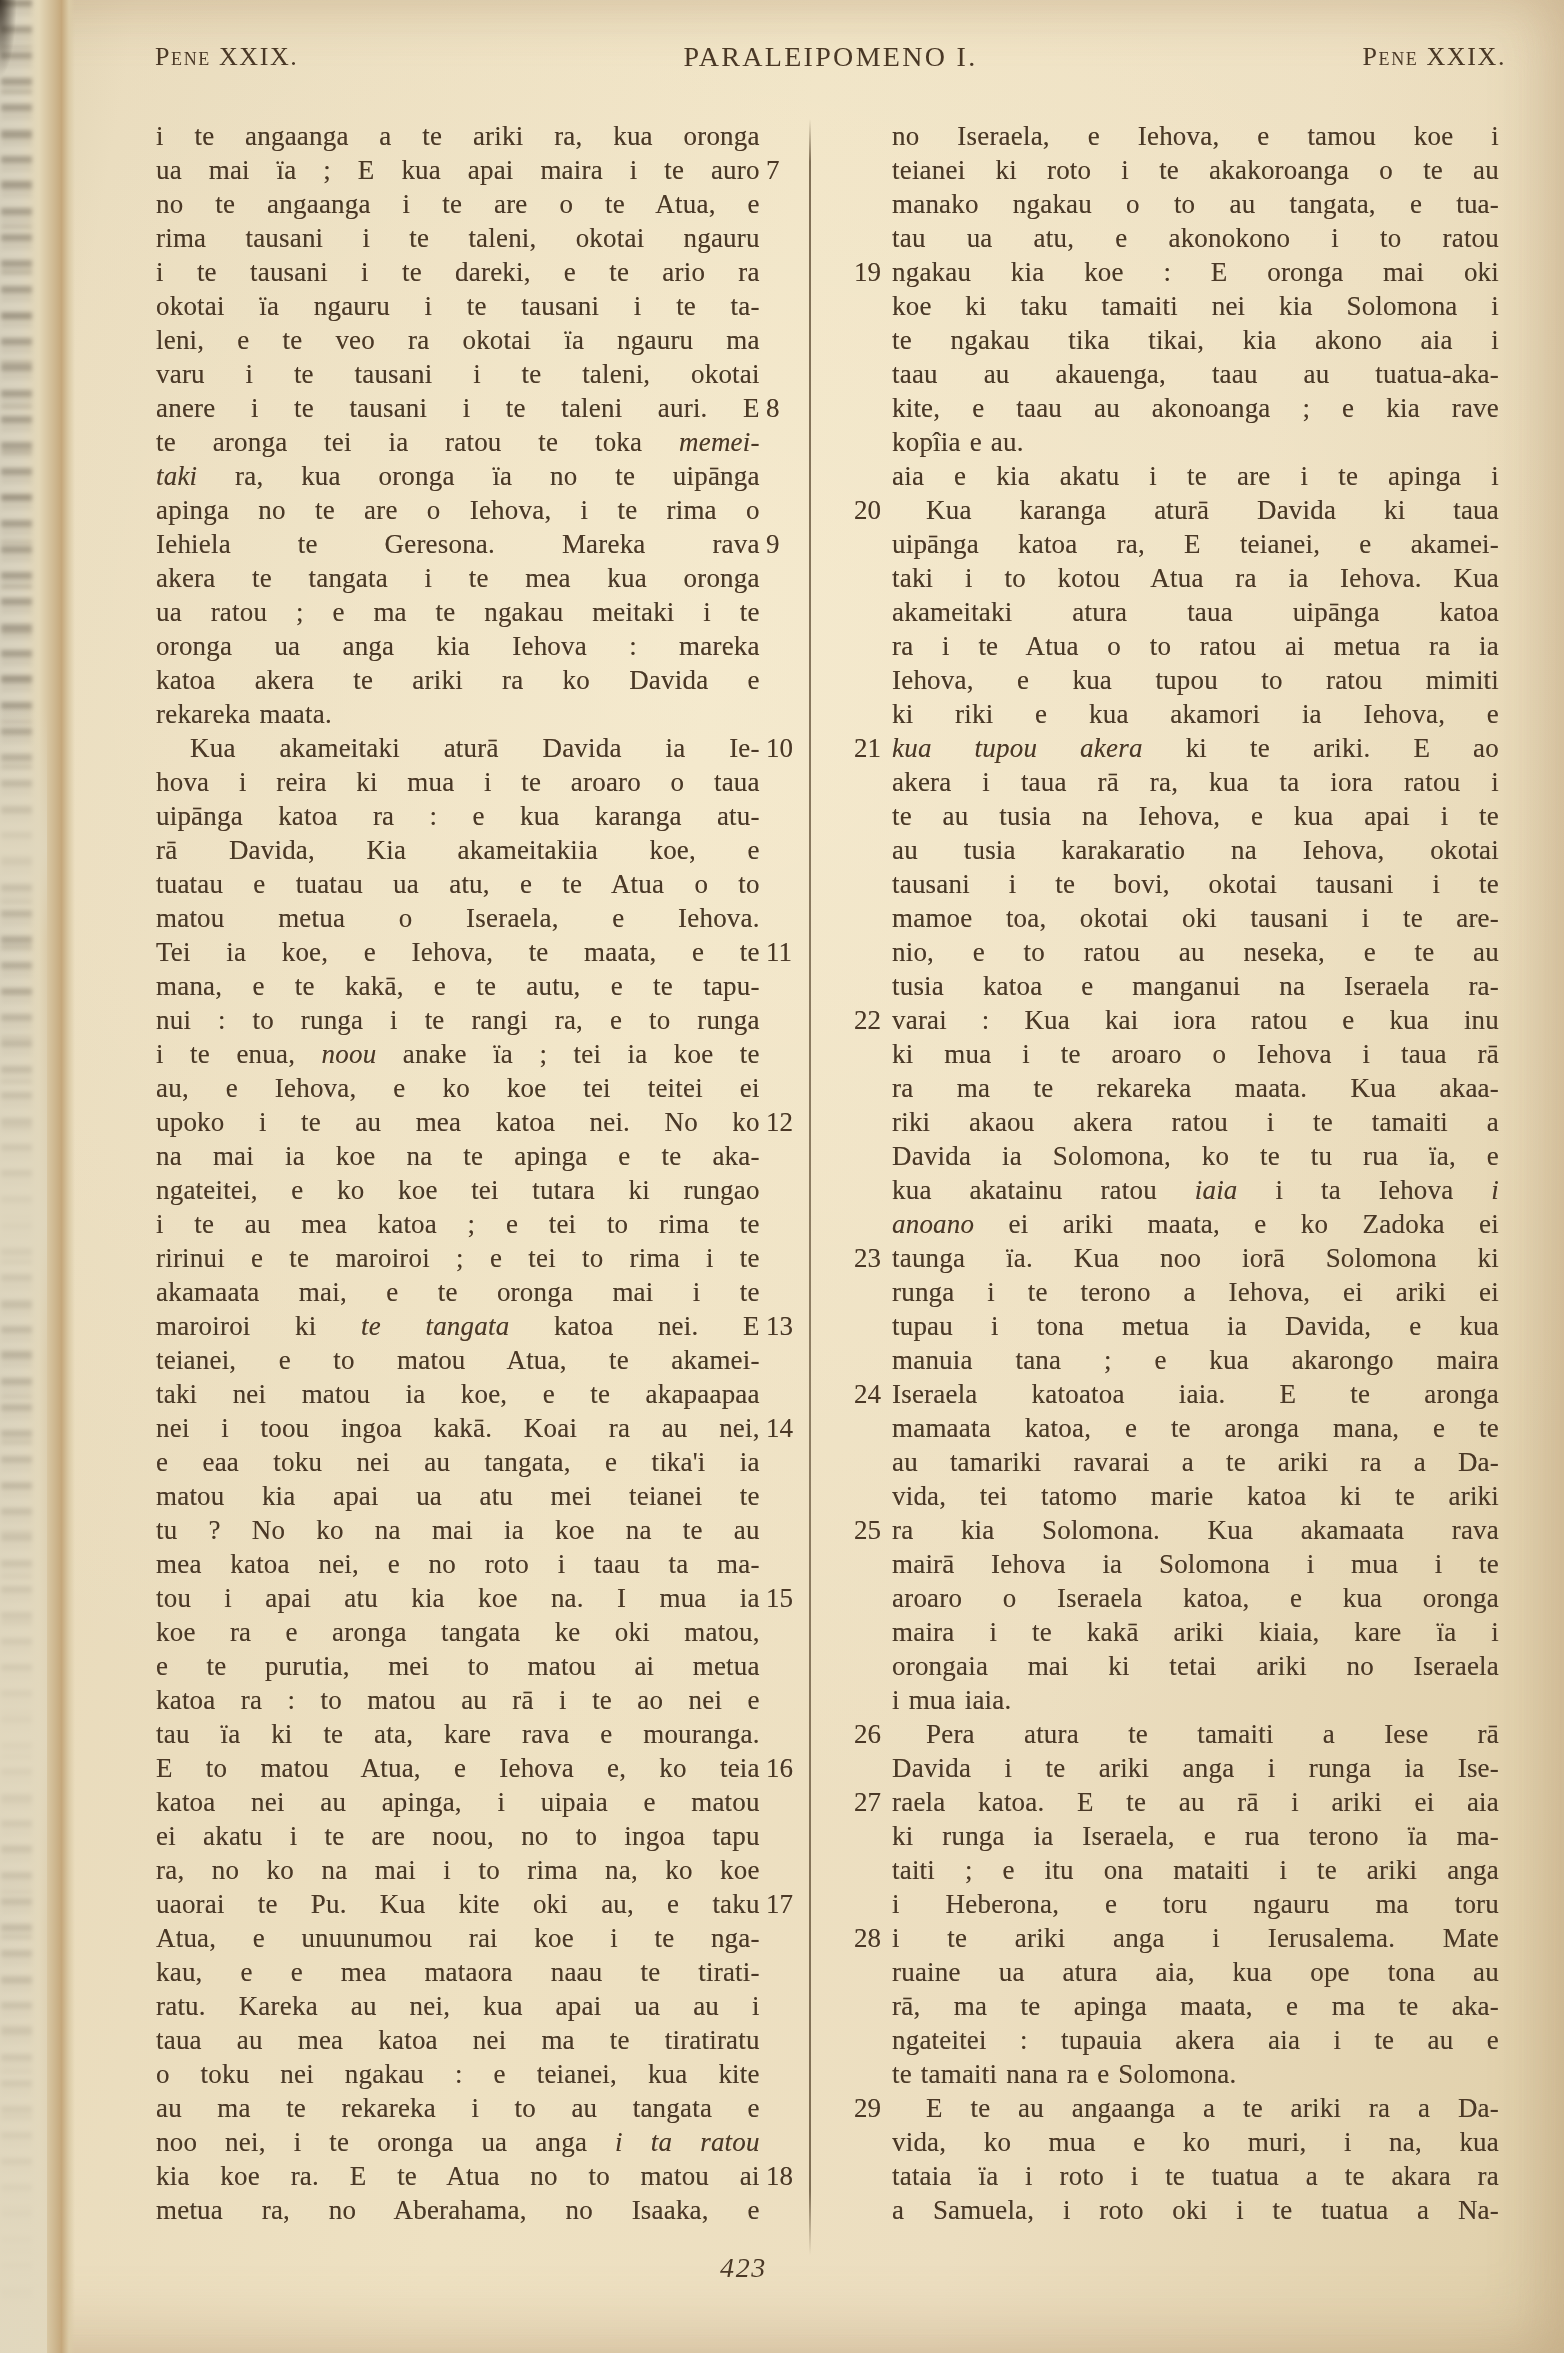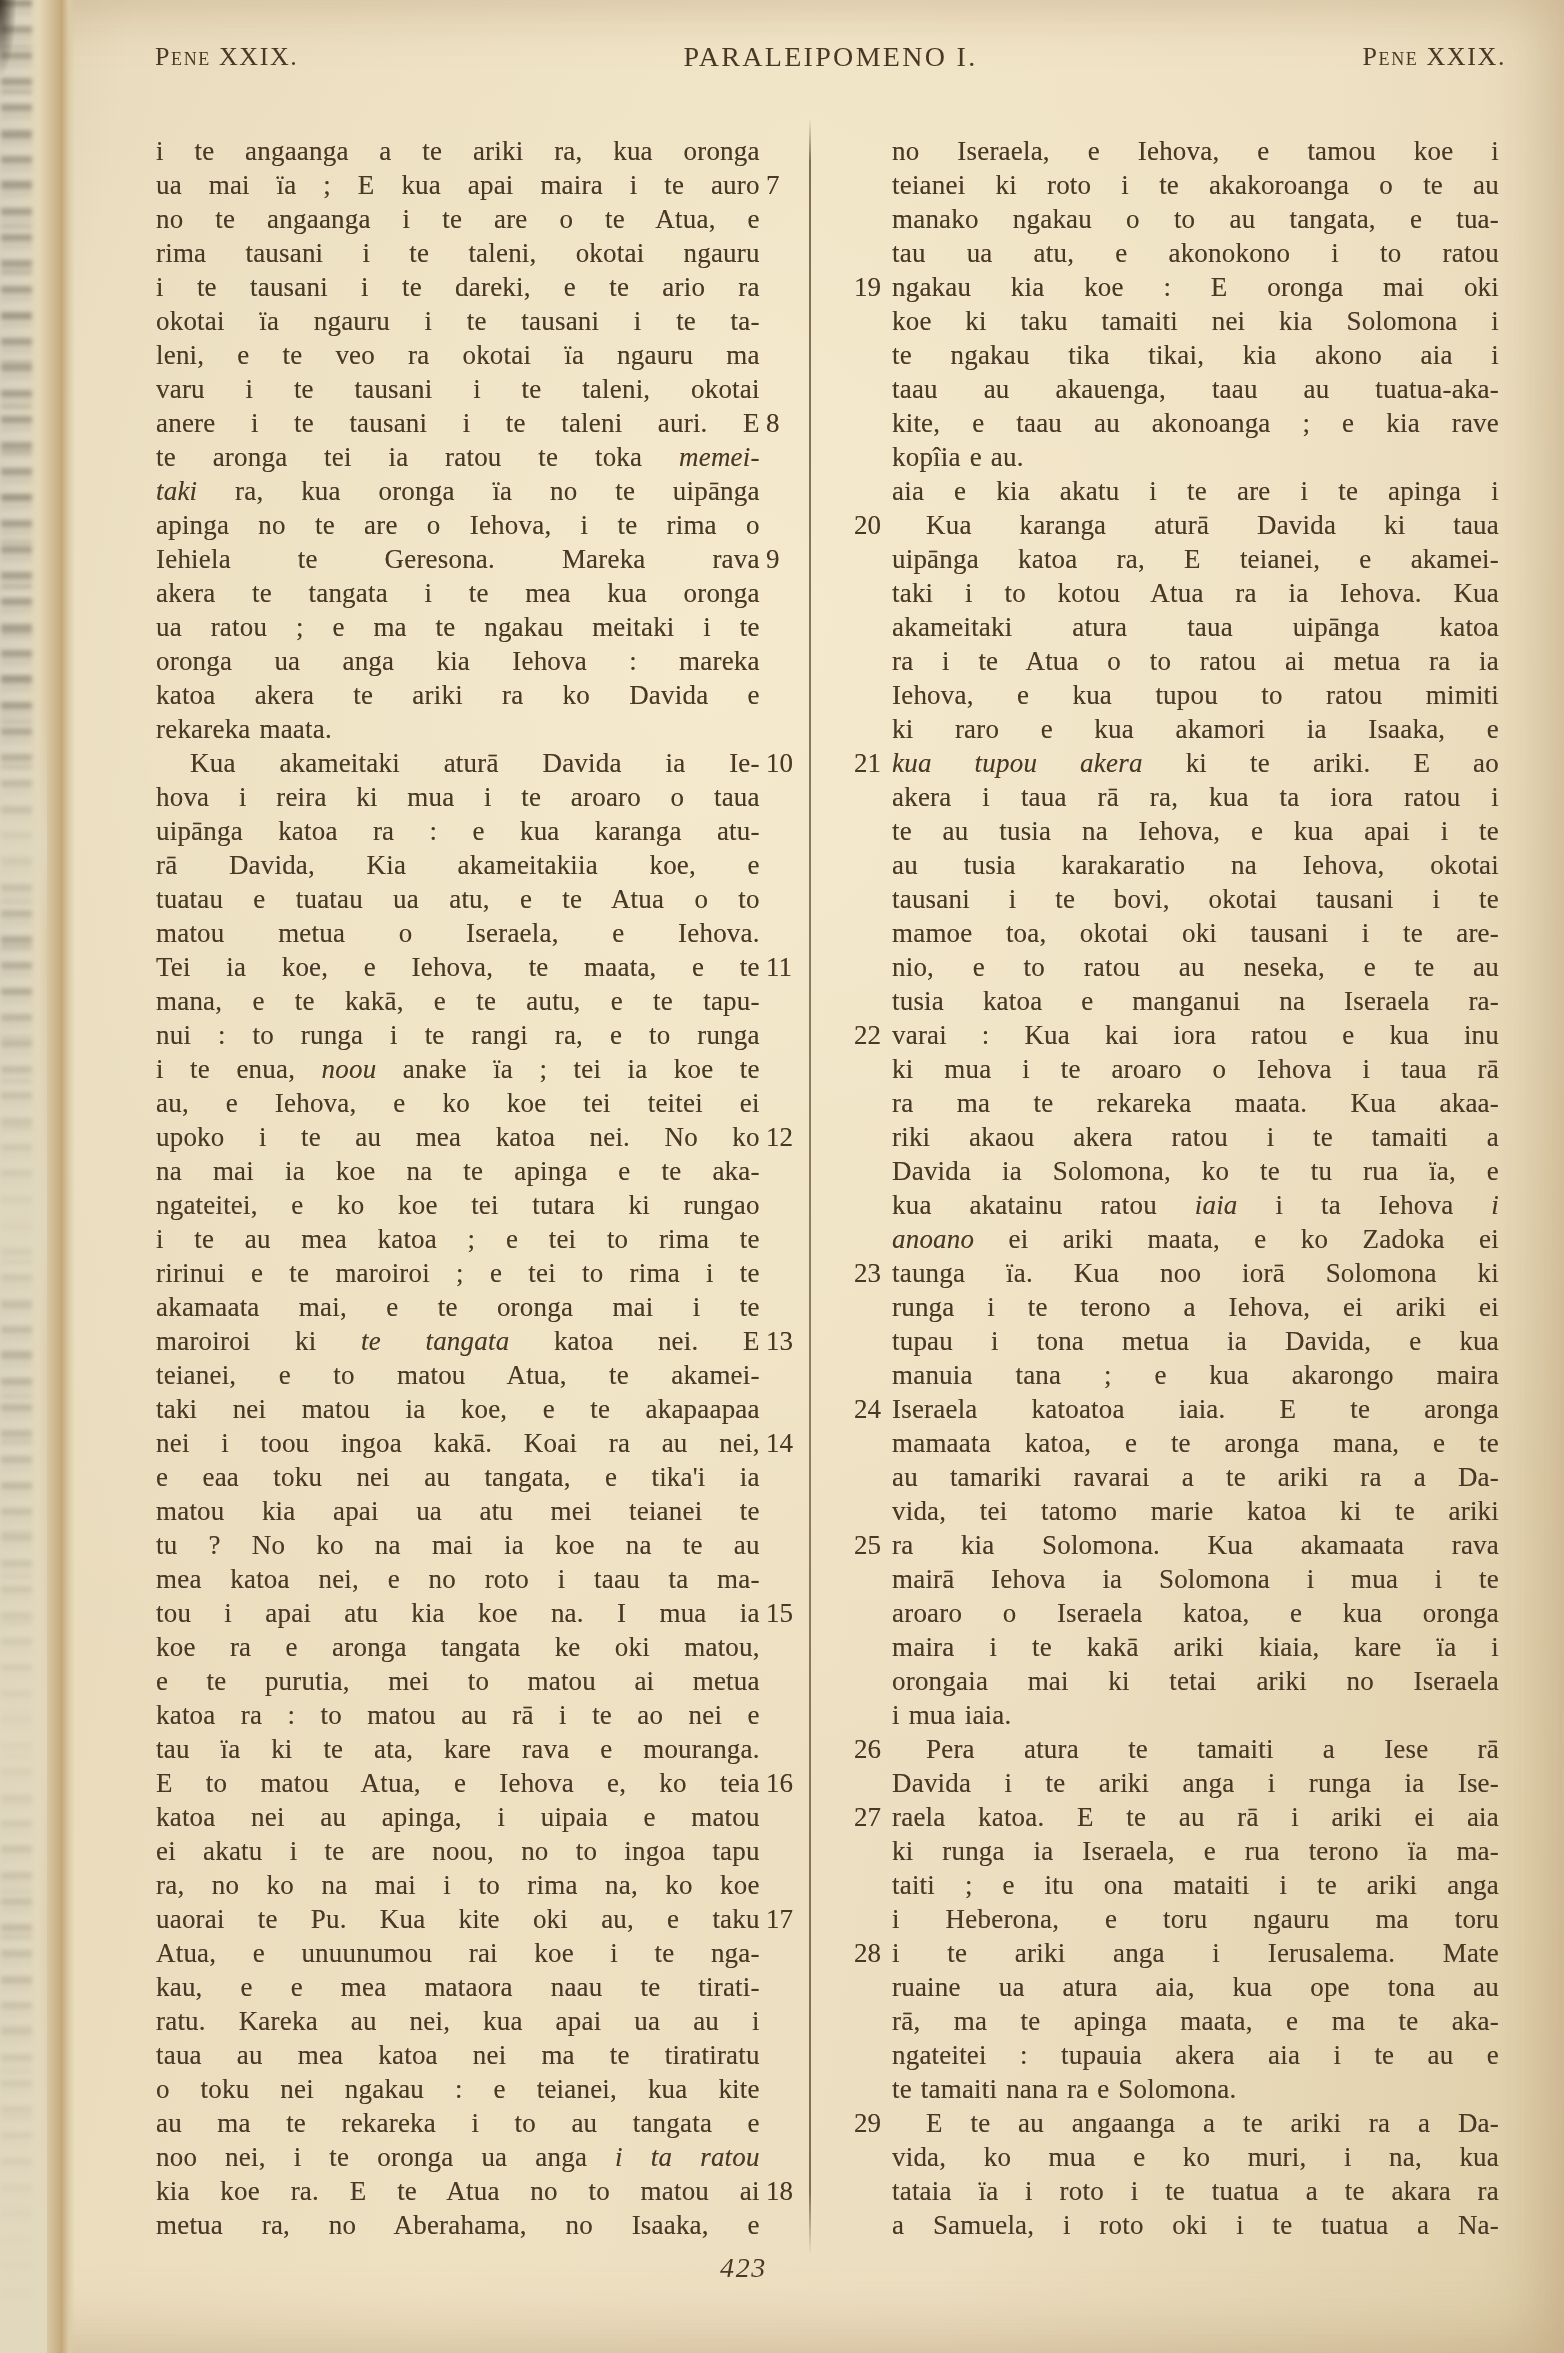--- a/index.html
+++ b/index.html
@@ -51,21 +51,21 @@
   }
 
   .running-head{
     position:absolute;top:41px;left:155px;right:59px;
     display:flex;justify-content:space-between;align-items:center;
   }
   .rh-side{font-size:26px;font-variant:small-caps;letter-spacing:1.6px;}
   .rh-center{font-size:28px;letter-spacing:2.3px;}
 
   .columns{
-    position:absolute;top:134px;left:156px;width:1343px;
+    position:absolute;top:119px;left:156px;width:1343px;
     display:flex;align-items:flex-start;
     font-size:27px;line-height:34px;
     text-shadow:0 0 0.5px rgba(74,56,38,.45);
   }
   .col{display:block;}
   .col-left{width:643px;}
   .col-right{width:670px;margin-left:30px;}
 
   .line{display:flex;align-items:baseline;}
   .t{flex:1 1 auto;text-align:justify;letter-spacing:0.2px;word-spacing:2px;white-space:normal;}
@@ -419,21 +419,21 @@
         </div>
         <div class="line">
           <span class="t">ra i te Atua o to ratou ai metua ra ia</span>
           <span class="v"></span>
         </div>
         <div class="line">
           <span class="t">Iehova, e kua tupou to ratou mimiti</span>
           <span class="v"></span>
         </div>
         <div class="line">
-          <span class="t">ki raro e kua akamori ia Isaaka, e</span>
+          <span class="t">ki riki e kua akamori ia Iehova, e</span>
           <span class="v"></span>
         </div>
         <div class="line">
           <span class="t"><i>kua tupou akera</i> ki te ariki. E ao</span>
           <span class="v">21</span>
         </div>
         <div class="line">
           <span class="t">akera i taua rā ra, kua ta iora ratou i</span>
           <span class="v"></span>
         </div>

